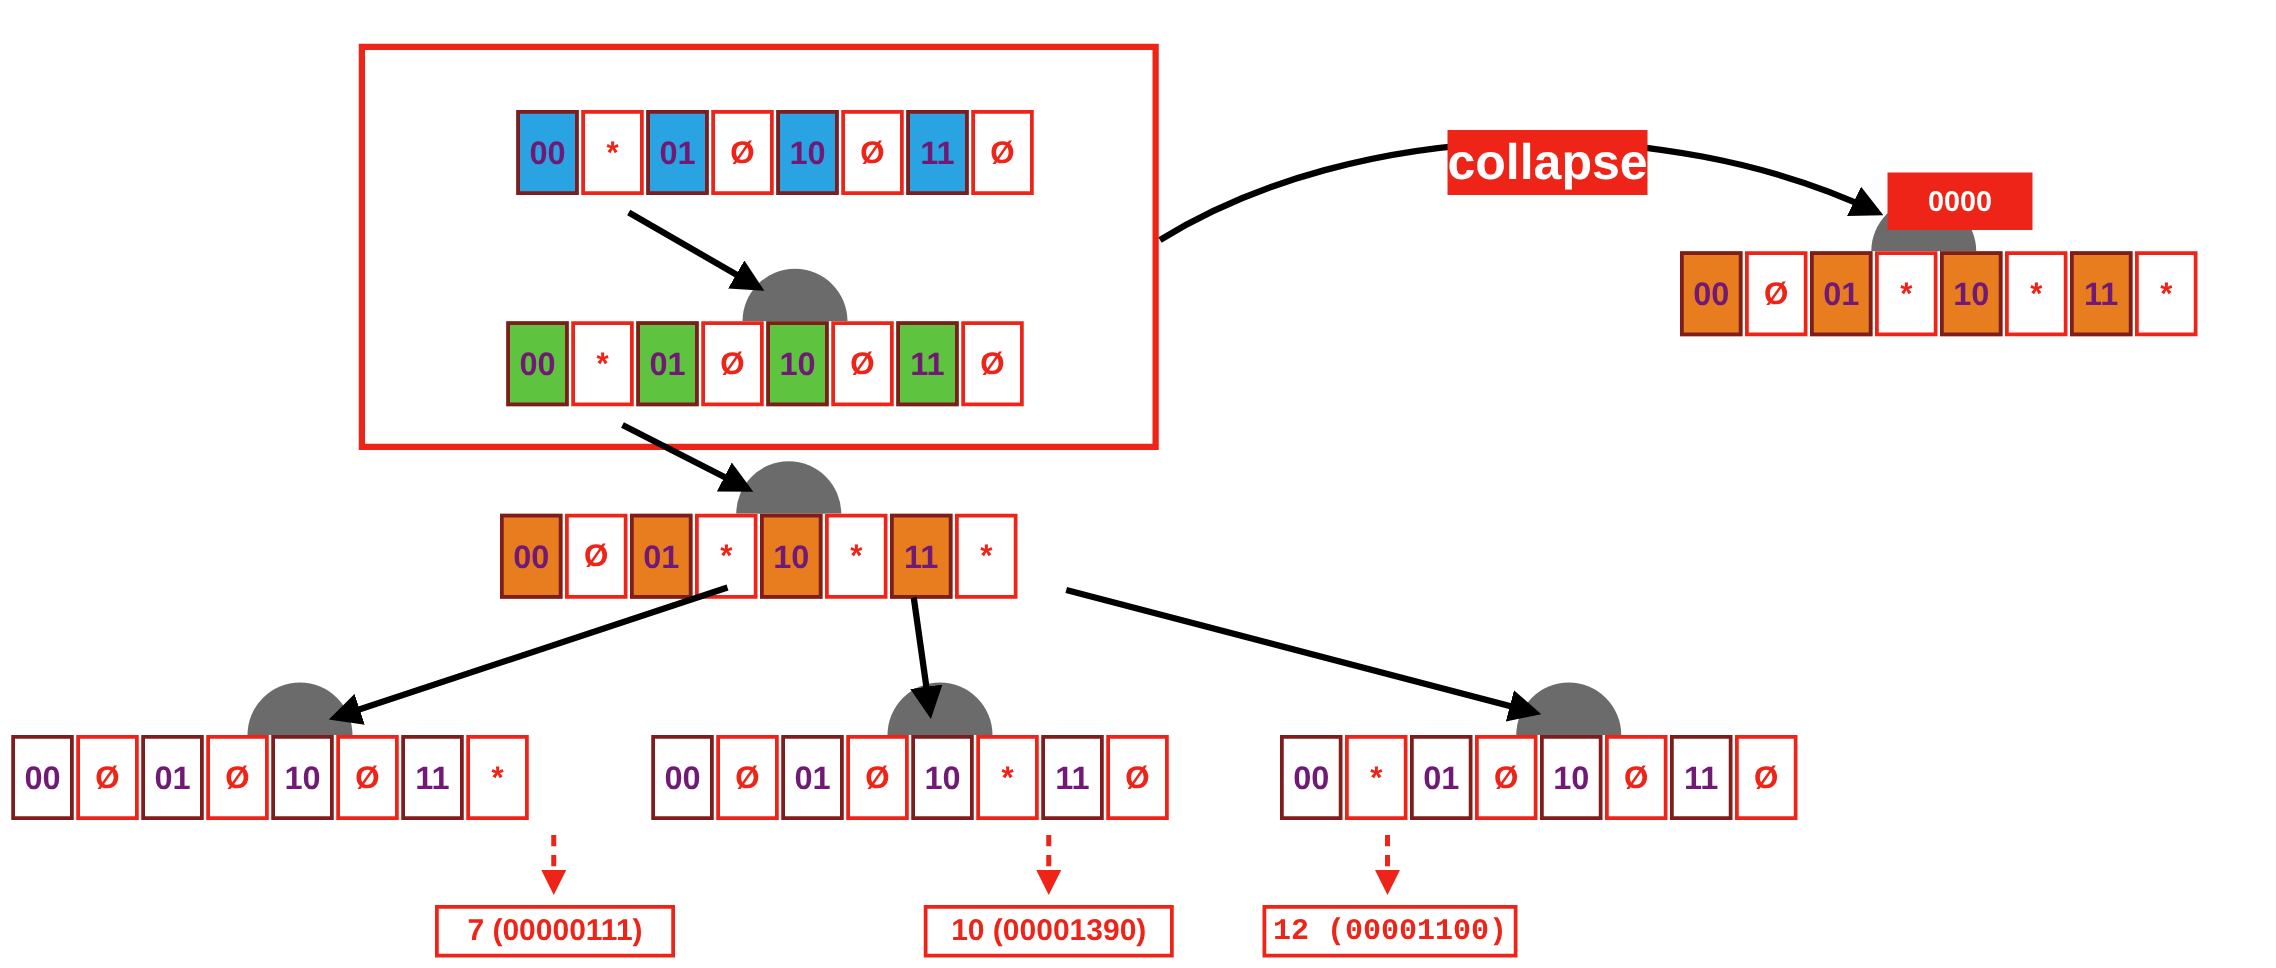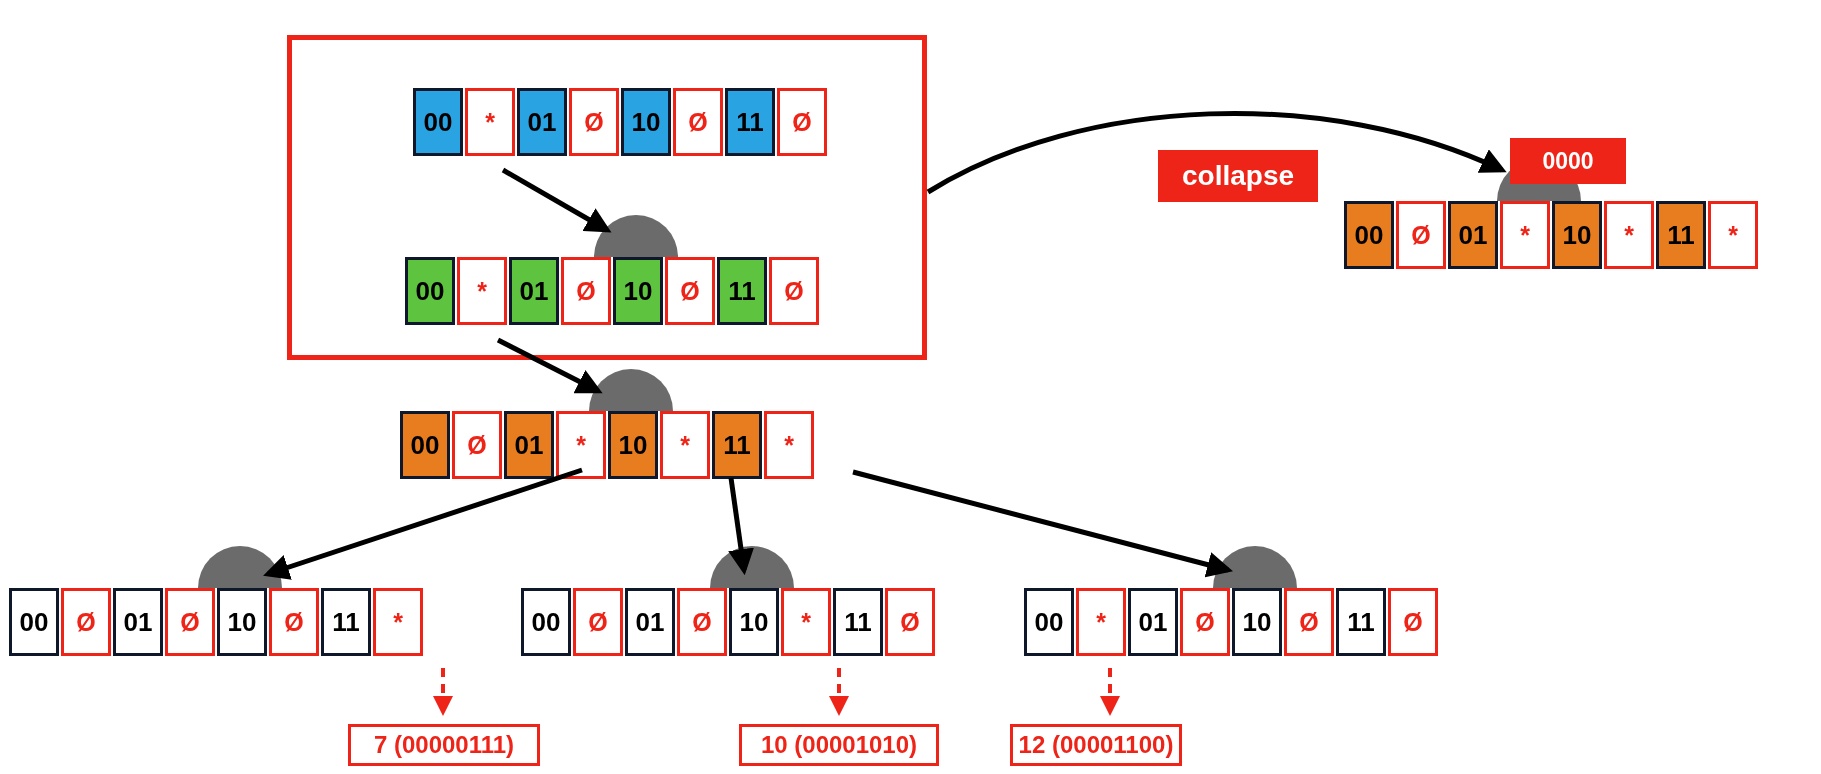--- a/index.html
+++ b/index.html
@@ -41,22 +41,22 @@
     gap:2px;
     z-index:2;
   }
   .cell{
     width:50px;height:68px;
     display:flex;align-items:center;justify-content:center;
     font-weight:bold;
     background:#ffffff;
   }
   .cell.key{
-    border:3px solid #0f172a;
-    color:#000000;
+    border:3px solid #7f1d1d;
+    color:#701a75;
     font-size:26px;
   }
   .cell.val{
     border:3px solid var(--red);
     color:var(--red);
     font-size:25px;
   }
   .c-blue{background:var(--blue);}
   .c-green{background:var(--green);}
   .c-orange{background:var(--orange);}
@@ -65,24 +65,23 @@
     position:absolute;
     left:0;top:0;width:1821px;height:774px;
     z-index:3;
     pointer-events:none;
   }
   .collapse-label{
     position:absolute;
     left:1158px;top:104px;width:160px;height:52px;
     background:var(--red);
     color:#ffffff;
-    font-weight:bold;font-size:28px;
+    font-weight:bold;font-size:40px;
     display:flex;align-items:center;justify-content:center;
     z-index:4;
-    margin-top:46px;
   }
   .prefix-box{
     position:absolute;
     left:1510px;top:138px;width:116px;height:46px;
     background:var(--red);
     color:#ffffff;
     font-weight:bold;font-size:23px;
     display:flex;align-items:center;justify-content:center;
     z-index:4;
   }
@@ -91,21 +90,21 @@
     height:42px;
     border:3px solid var(--red);
     color:var(--red);
     font-weight:bold;font-size:24px;
     display:flex;align-items:center;justify-content:center;
     background:#ffffff;
     z-index:2;
   }
   .value-box.left{left:348px;top:724px;width:192px;}
   .value-box.mid{left:739px;top:724px;width:200px;}
-  .value-box.right{left:1010px;top:724px;width:172px;}
+  .value-box.right{left:1010px;top:724px;width:204px;font-family:Liberation Mono, monospace;}
   
   .pos-root{left:413px;top:88px;}
   .pos-level2{left:405px;top:257px;}
   .pos-level3{left:400px;top:411px;}
   .pos-leaf-left{left:9px;top:588px;}
   .pos-leaf-mid{left:521px;top:588px;}
   .pos-leaf-right{left:1024px;top:588px;}
   .pos-collapsed{left:1344px;top:201px;}
   
   .hump-level2{left:594px;top:215px;}
@@ -224,16 +223,16 @@
     <line x1="443" y1="668" x2="443" y2="712" stroke="#ee2418" stroke-width="4" stroke-dasharray="9 7" marker-end="url(#ah-red)"></line>
     <line x1="839" y1="668" x2="839" y2="712" stroke="#ee2418" stroke-width="4" stroke-dasharray="9 7" marker-end="url(#ah-red)"></line>
     <line x1="1110" y1="668" x2="1110" y2="712" stroke="#ee2418" stroke-width="4" stroke-dasharray="9 7" marker-end="url(#ah-red)"></line>
   </svg>
 
   <div class="collapse-label">collapse</div>
 
   <div class="prefix-box">0000</div>
 
   <div class="value-box left">7 (00000111)</div>
-  <div class="value-box mid">10 (00001010)</div>
+  <div class="value-box mid">10 (00001390)</div>
   <div class="value-box right">12 (00001100)</div>
 
 </div>
 
 </body></html>

